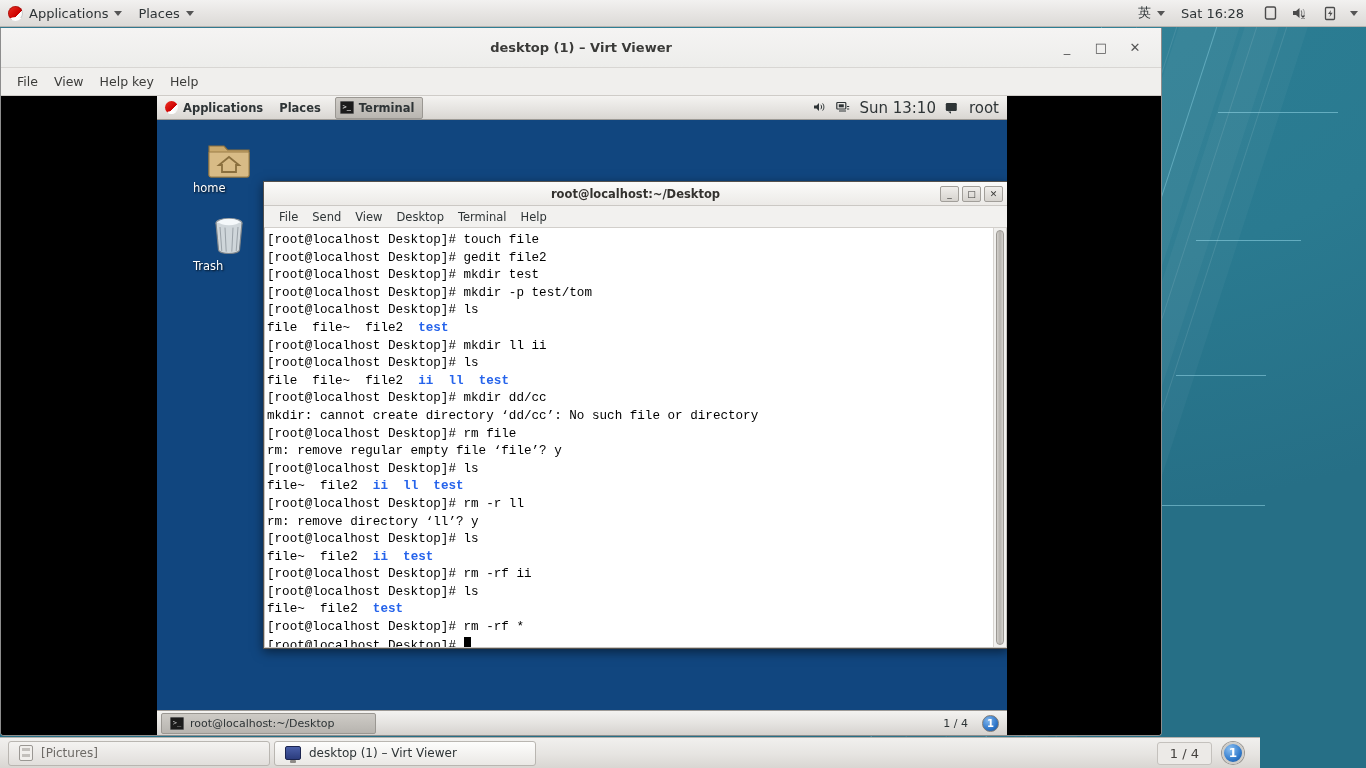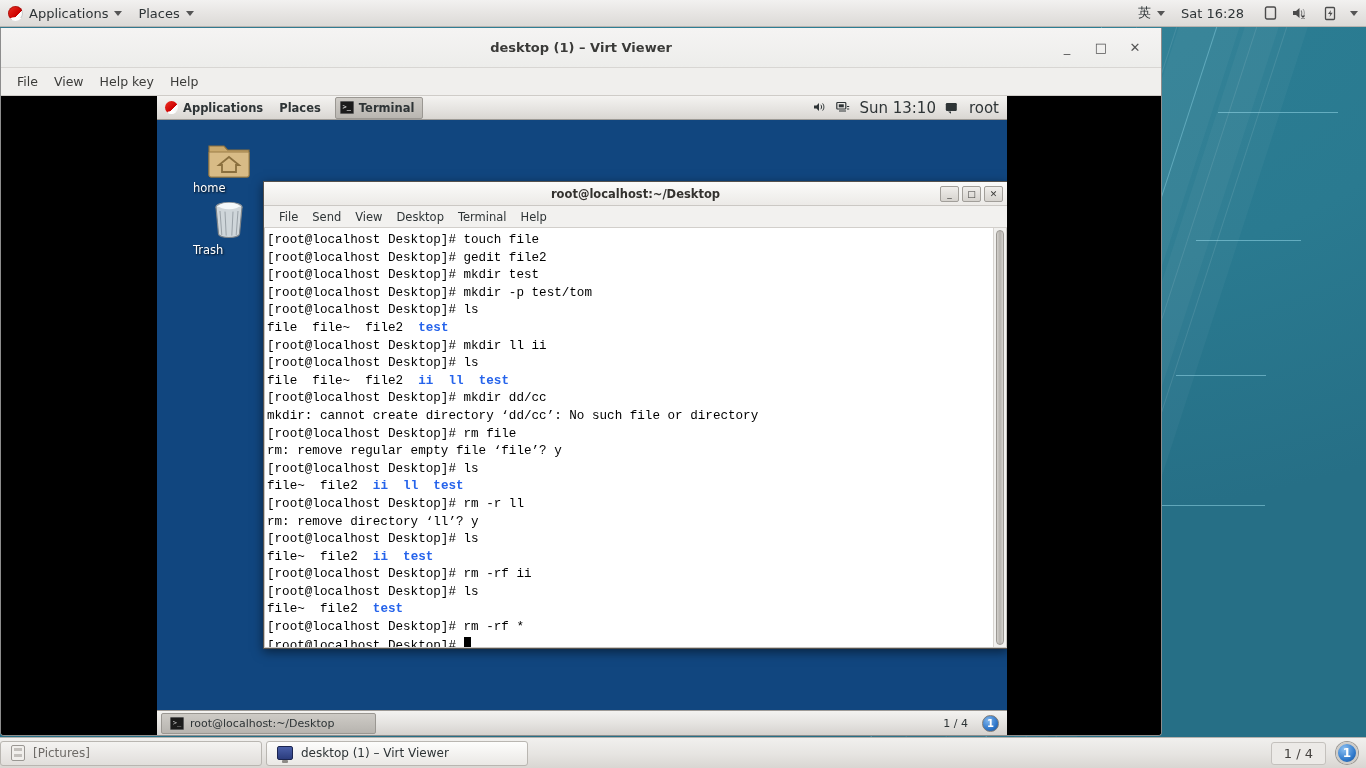--- a/index.html
+++ b/index.html
@@ -225,24 +225,24 @@
   .blue-badge {
     width: 17px; height: 17px; border-radius: 50%;
     background: radial-gradient(circle at 35% 30%, #7fb6ef, #2a72c6 65%, #1b4f92 100%);
     border: 1px solid #7d7a76;
     color: #fff; font-size: 10px; font-weight: 700;
     display: flex; align-items: center; justify-content: center;
   }
 
   
   #host-taskbar {
-    position: absolute; left: 0; bottom: 0; width: 1366px; height: 31px;
+    position: absolute; left: 0; bottom: 0; width: 1260px; height: 31px;
     background: linear-gradient(to bottom, #f1f0ee 0%, #e6e4e1 55%, #d9d6d2 100%);
     border-top: 1px solid #b5b2ae;
-    display: flex; align-items: center; padding: 0 0; gap: 4px;
+    display: flex; align-items: center; padding: 0 8px; gap: 4px;
     z-index: 60;
   }
   .host-task-btn {
     display: flex; align-items: center; gap: 8px;
     height: 25px; padding: 0 10px; width: 262px;
     background: linear-gradient(to bottom,#f4f3f1,#e1dedb);
     border: 1px solid #b9b6b1; border-radius: 3px;
     font-size: 12px; color: #6d6a66;
   }
   .host-task-btn.active {
@@ -407,21 +407,21 @@
         <div class="glyph">
           <svg width="44" height="38" viewBox="0 0 44 38">
             <path d="M2 6h15l3.5 4H42v25a2 2 0 0 1-2 2H4a2 2 0 0 1-2-2z" fill="#c9a96e" stroke="#8a6f3e" stroke-width="1.2"></path>
             <path d="M2 12h40v23a2 2 0 0 1-2 2H4a2 2 0 0 1-2-2z" fill="#d8bb86" stroke="#9a7c47" stroke-width="1"></path>
             <path d="M22 17l10 8h-3v7h-14v-7h-3z" fill="none" stroke="#8a6f3e" stroke-width="1.8"></path>
           </svg>
         </div>
         <div class="lbl">home</div>
       </div>
 
-      <div class="desk-icon" style="left: 36px; top: 98px;">
+      <div class="desk-icon" style="left: 36px; top: 114px;">
         <div class="glyph">
           <svg width="36" height="42" viewBox="0 0 36 42">
             <ellipse cx="18" cy="9" rx="13" ry="4.5" fill="#e8eef2" stroke="#8b9298" stroke-width="1.2"></ellipse>
             <path d="M5 9l2.5 27c.3 2 5 3.5 10.5 3.5s10.2-1.5 10.5-3.5L31 9" fill="#cfd6da" stroke="#7d848a" stroke-width="1.2"></path>
             <path d="M9 13l1.8 24M14 13.6l1.2 24M22 13.6l-1.2 24M27 13l-1.8 24" stroke="#9aa2a8" stroke-width="1"></path>
             <ellipse cx="18" cy="8" rx="10" ry="3.2" fill="#f4f8fa"></ellipse>
           </svg>
         </div>
         <div class="lbl">Trash</div>
       </div>

